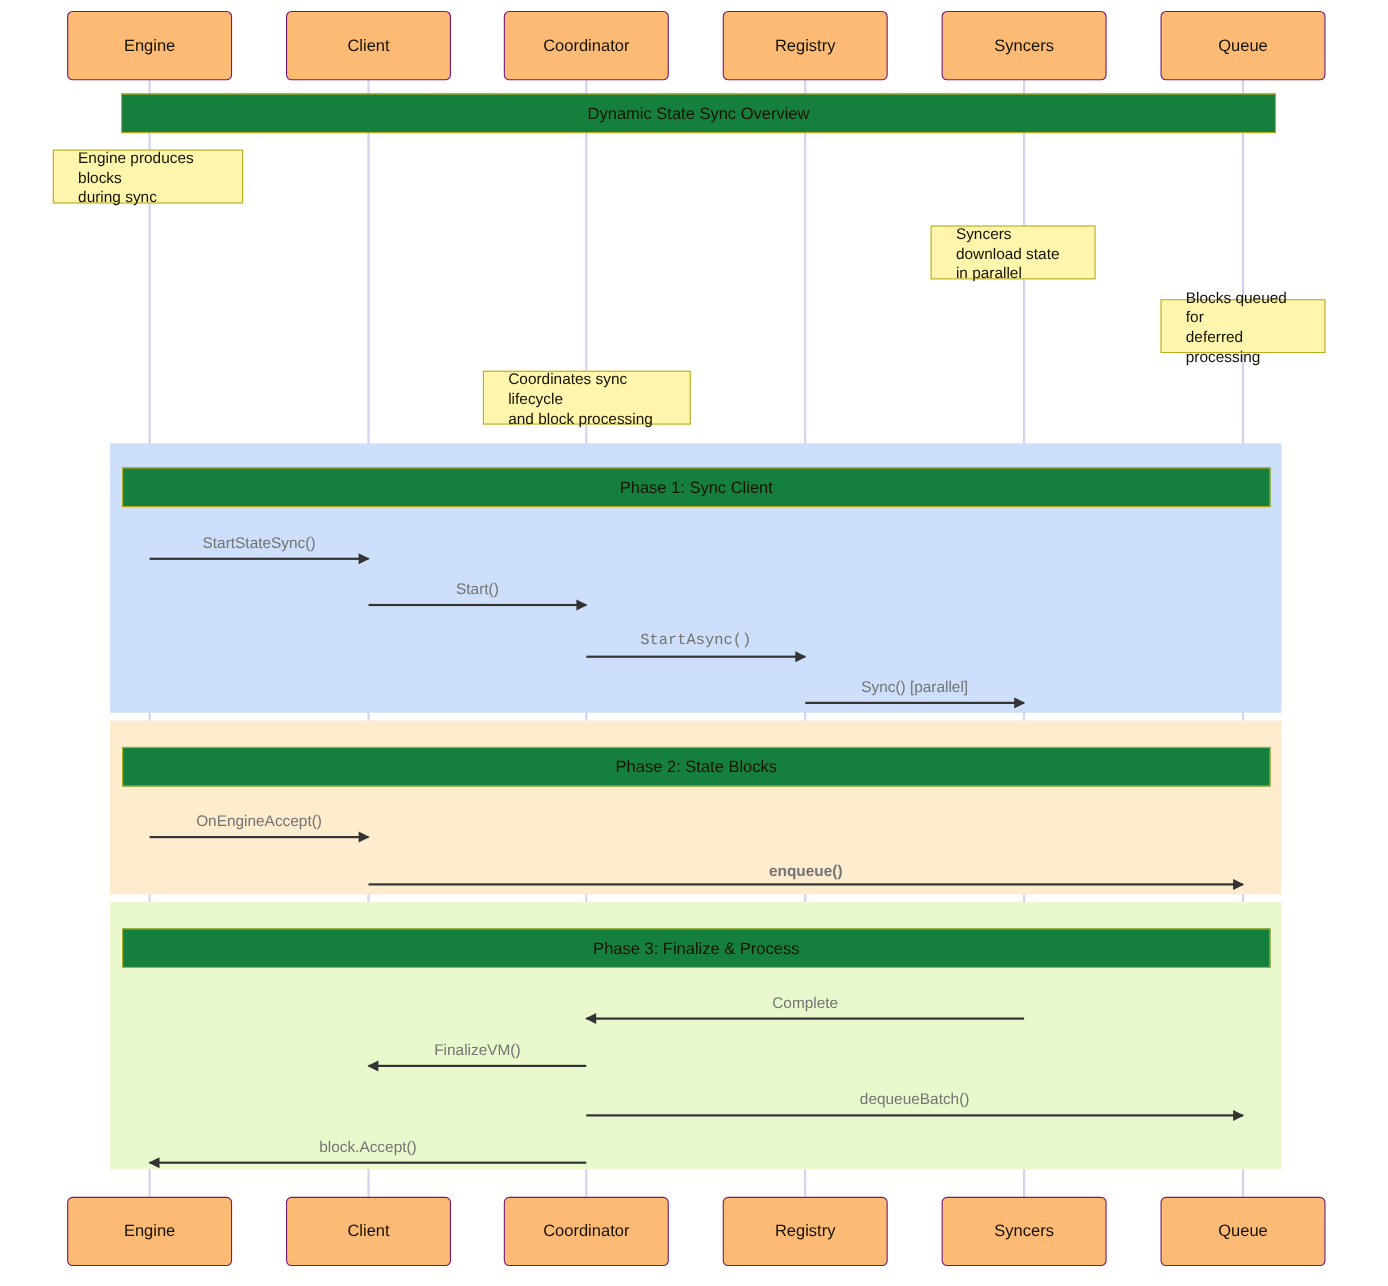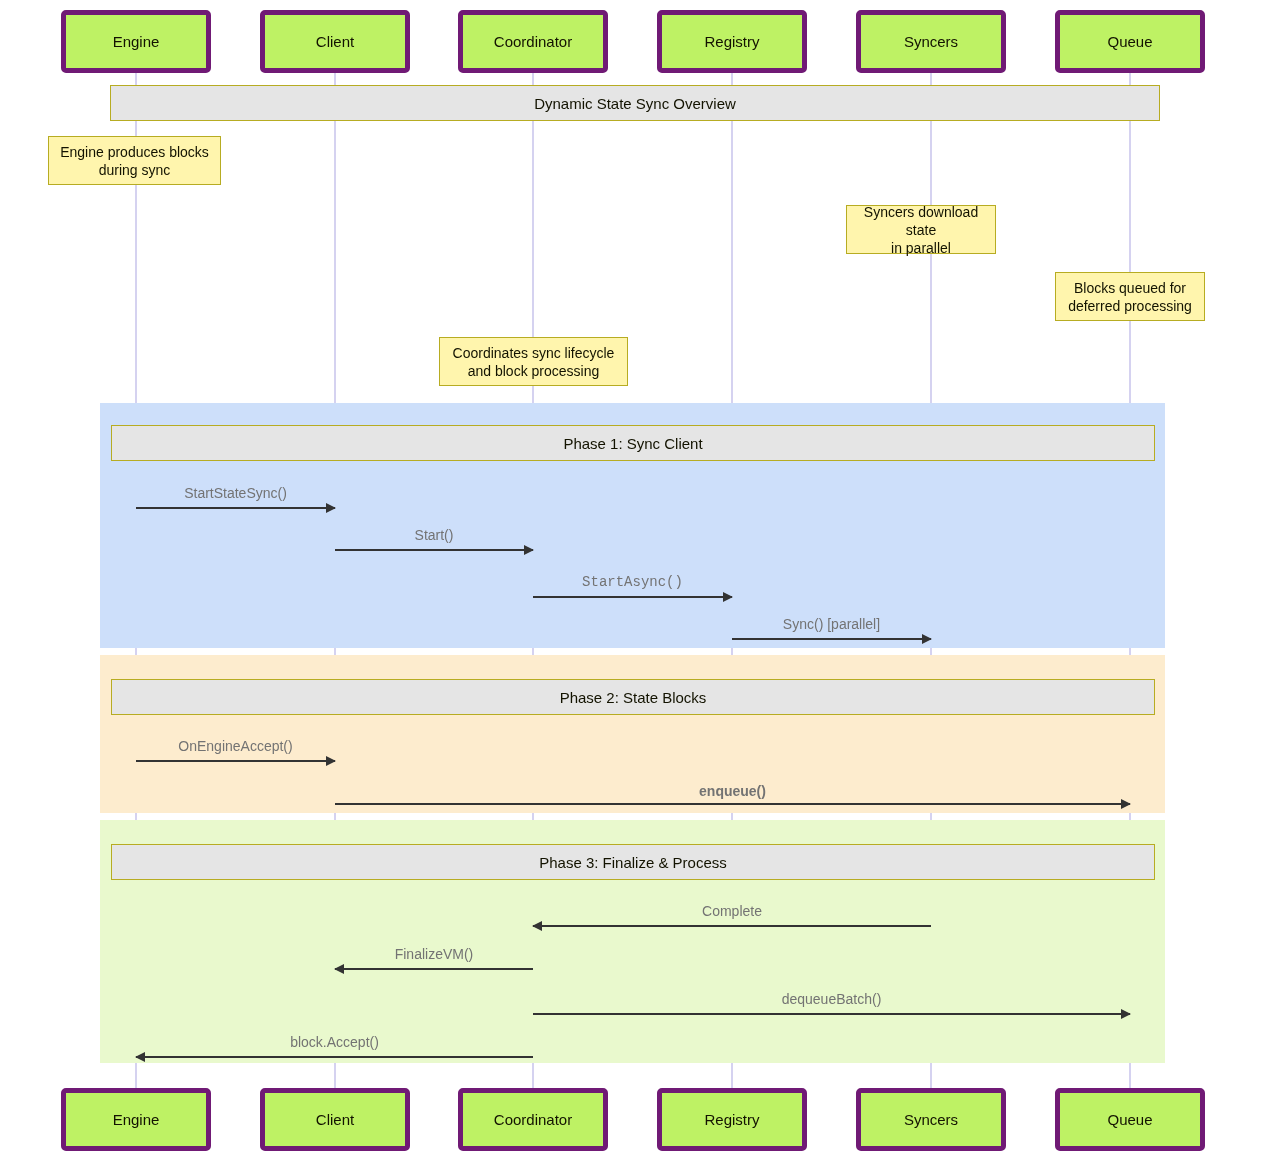--- a/index.html
+++ b/index.html
@@ -25,22 +25,22 @@
     width: 2px;
     background: #d5d2f0;
     top: 73px;
     height: 1015px;
   }
 
   
   .actor {
     position: absolute;
     box-sizing: border-box;
-    background: #bef264;
-    border: 5px solid #701a75;
+    background: #fdba74;
+    border: 1px solid #701a75;
     border-radius: 5px;
     height: 63px;
     width: 150px;
     display: flex;
     align-items: center;
     justify-content: center;
     font-size: 15px;
     color: #131300;
     z-index: 6;
   }
@@ -50,40 +50,39 @@
     position: absolute;
     box-sizing: border-box;
     background: #fff5ad;
     border: 1px solid #b7ac22;
     color: #131300;
     font-size: 14px;
     line-height: 18px;
     display: flex;
     align-items: center;
     justify-content: center;
-    text-align: center;
-    padding: 3px 6px;
+    padding: 3px 22px;
     z-index: 7;
     white-space: pre-line;
   }
 
   
   .phase-bg {
     position: absolute;
     left: 100px;
     width: 1065px;
     z-index: 1;
   }
   .phase-label {
     position: absolute;
     box-sizing: border-box;
     left: 111px;
     width: 1044px;
     height: 36px;
-    background: #e5e5e5;
+    background: #15803d;
     border: 1px solid #b7ac22;
     display: flex;
     align-items: center;
     justify-content: center;
     font-size: 15px;
     color: #131300;
     z-index: 7;
   }
 
   

